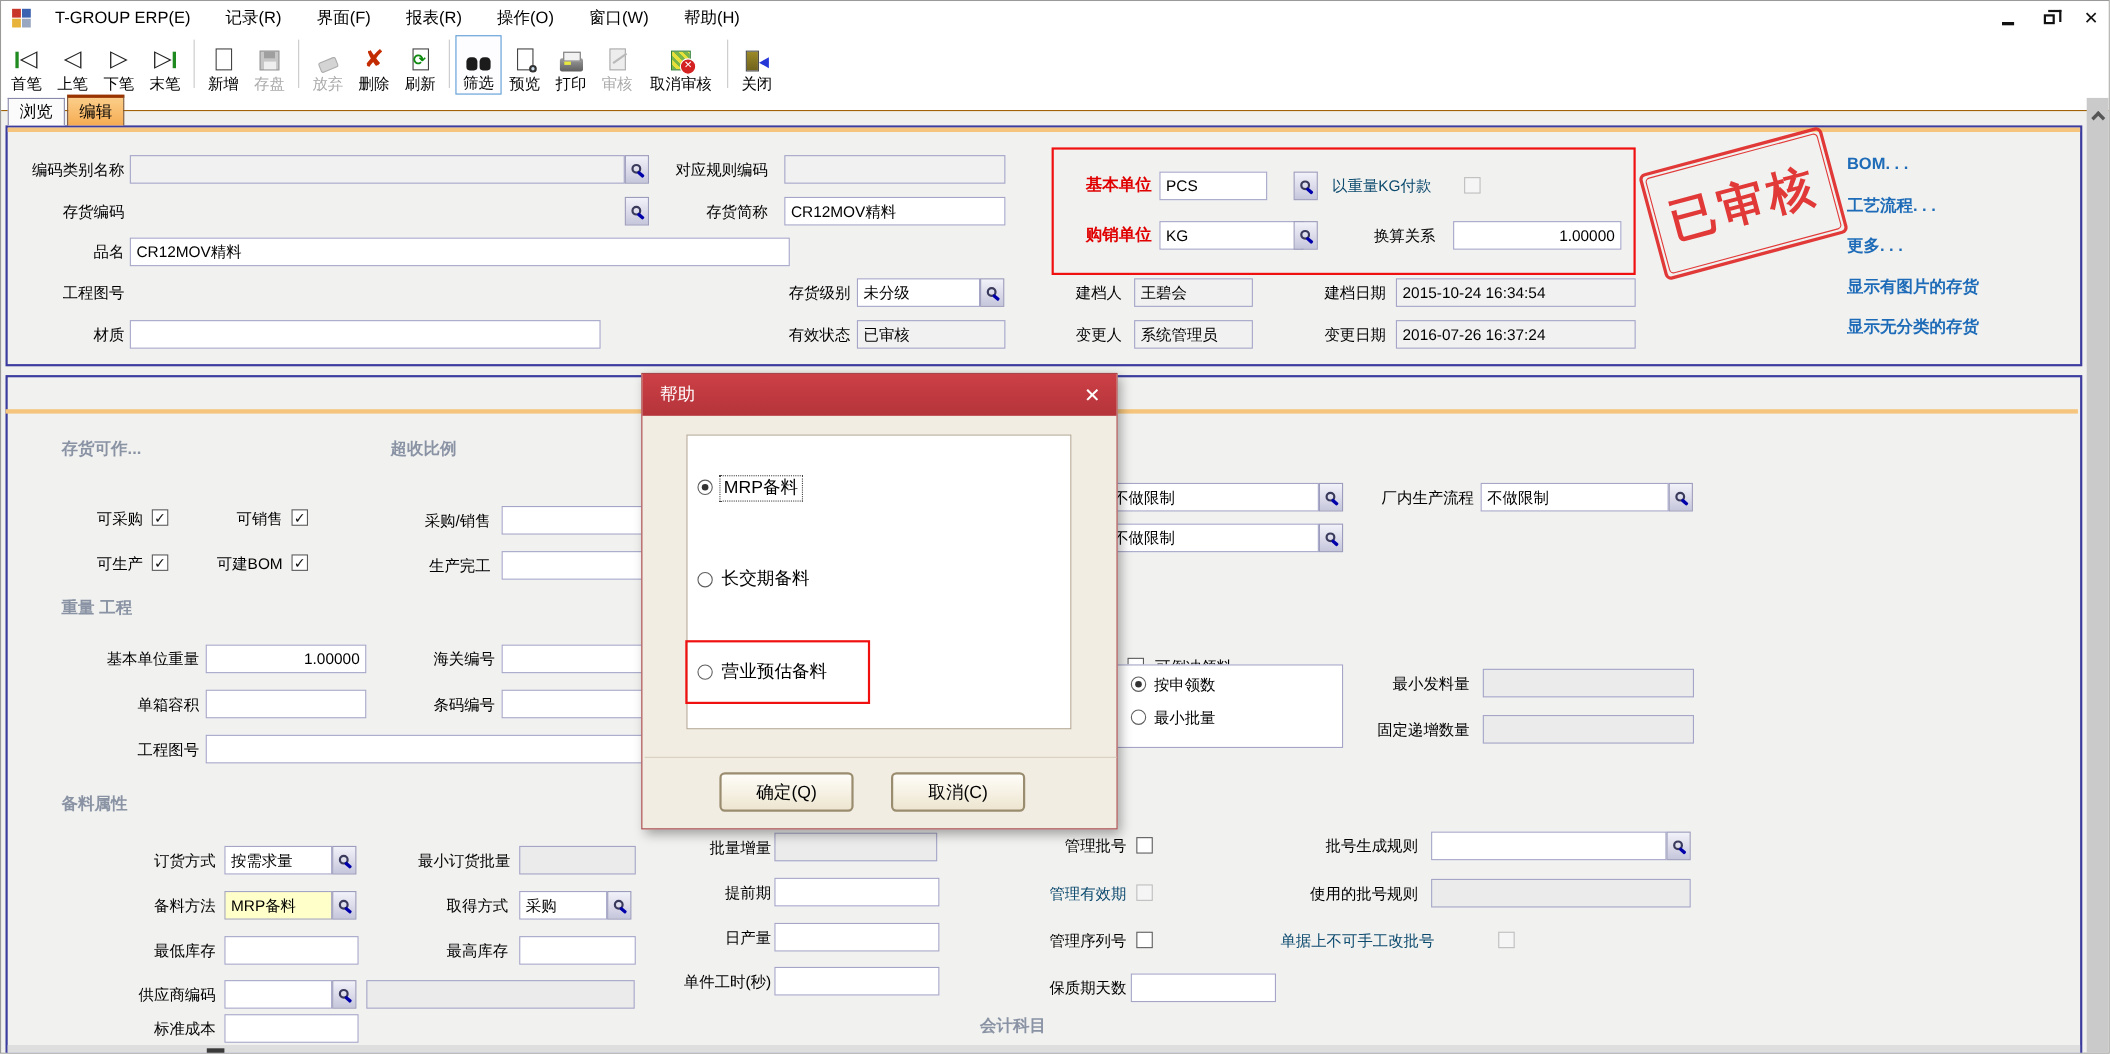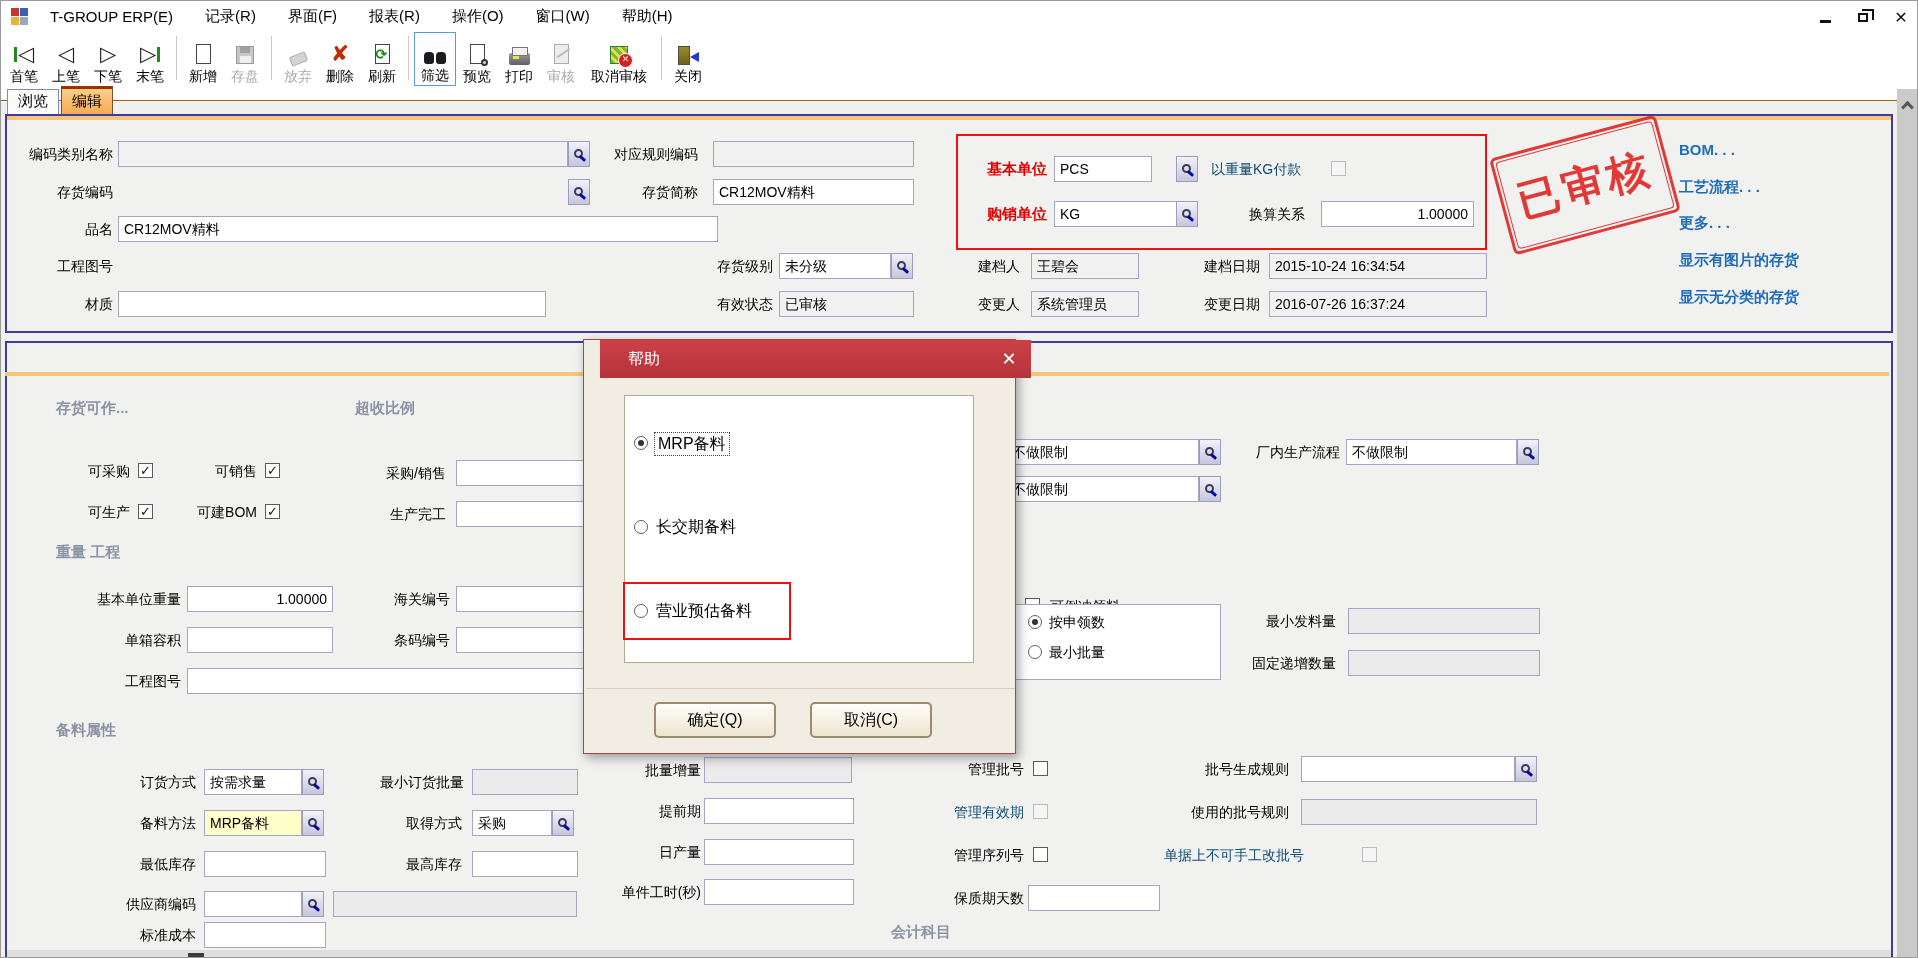--- a/index.html
+++ b/index.html
@@ -87,21 +87,21 @@
   .redbox { position:absolute; left:955px; top:133px; width:531px; height:116px; border:2px solid #F01010; z-index:2; }
   .stamp { position:absolute; left:1498px; top:134px; width:172px; height:100px; border:3px solid #E02A28; border-radius:6px; transform:rotate(-15deg); z-index:4; display:flex; align-items:center; justify-content:center; opacity:.92; }
   .stamp::after { content:''; position:absolute; inset:2px; border:1px solid #E02A28; border-radius:4px; }
   .stamp span { font-size:42px; font-weight:bold; color:#E02A28; letter-spacing:4px; white-space:nowrap; }
   .hlink { position:absolute; left:1678px; font-weight:bold; font-size:15px; color:#1E6CB8; white-space:nowrap; }
 
   .radiobox { position:absolute; left:1000px; top:603px; width:220px; height:76px; background:#fff; border:1px solid #A5A5C8; }
 
   
   .dialog { position:absolute; left:582px; top:338px; width:433px; height:415px; background:#F2EDE2; border:1px solid #A8454A; box-shadow:3px 4px 10px rgba(0,0,0,.35); z-index:50; }
-  .dlg-title { position:absolute; left:16px; top:0; width:100%; height:38px; background:linear-gradient(#CC4046,#B4343A); color:#fff; font-size:16px; display:flex; align-items:center; padding-left:28px; }
+  .dlg-title { position:absolute; left:0; top:0; width:100%; height:38px; background:linear-gradient(#CC4046,#B4343A); color:#fff; font-size:16px; display:flex; align-items:center; padding-left:16px; }
   .dlg-x { position:absolute; right:0; top:0; width:44px; height:38px; display:flex; align-items:center; justify-content:center; color:#fff; font-size:18px; }
   .dlg-list { position:absolute; left:40px; top:55px; width:350px; height:268px; background:#fff; border:1px solid #B5A894; }
   .dlg-opt-label { position:absolute; font-size:16px; line-height:22px; white-space:nowrap; }
   .dlg-opt-label.focus { border:1px dotted #444; padding:0 3px; }
   .dlg-redrect { position:absolute; left:39px; top:242px; width:168px; height:58px; border:2px solid #F01010; }
   .dlg-sep { position:absolute; left:2px; top:348px; width:429px; height:1px; background:#D8CFBE; }
   .dlg-btn { position:absolute; top:362px; width:122px; height:36px; background:linear-gradient(#FEFDF8,#EDE5D0); border:2px solid #9A8C6E; border-radius:5px; font-size:16px; display:flex; align-items:center; justify-content:center; }
 
   
   .vscroll { position:absolute; right:0; top:88px; width:20px; height:870px; background:#CACACA; }

